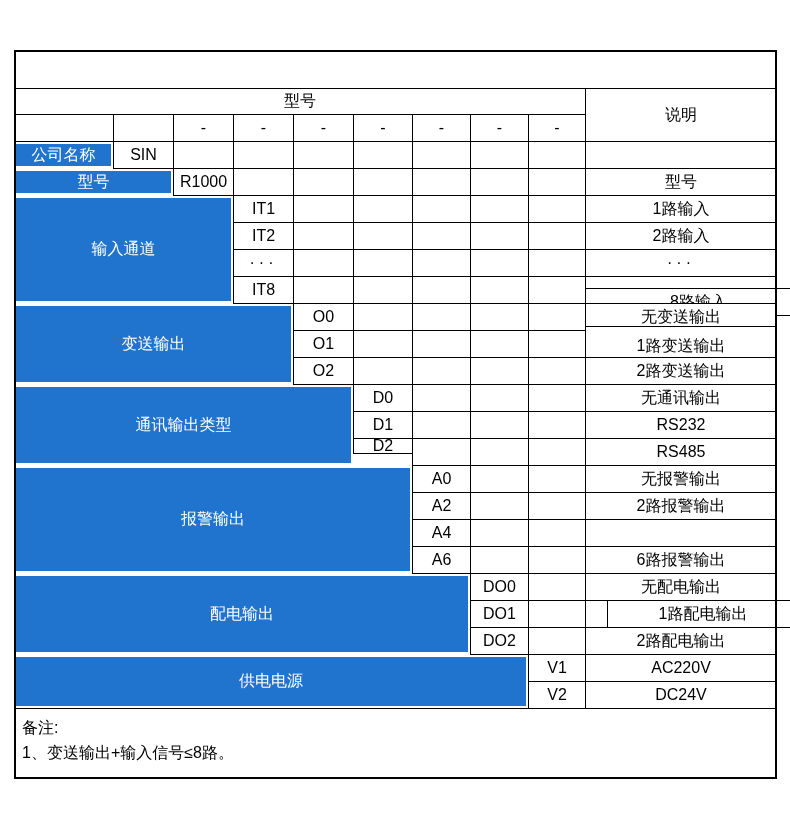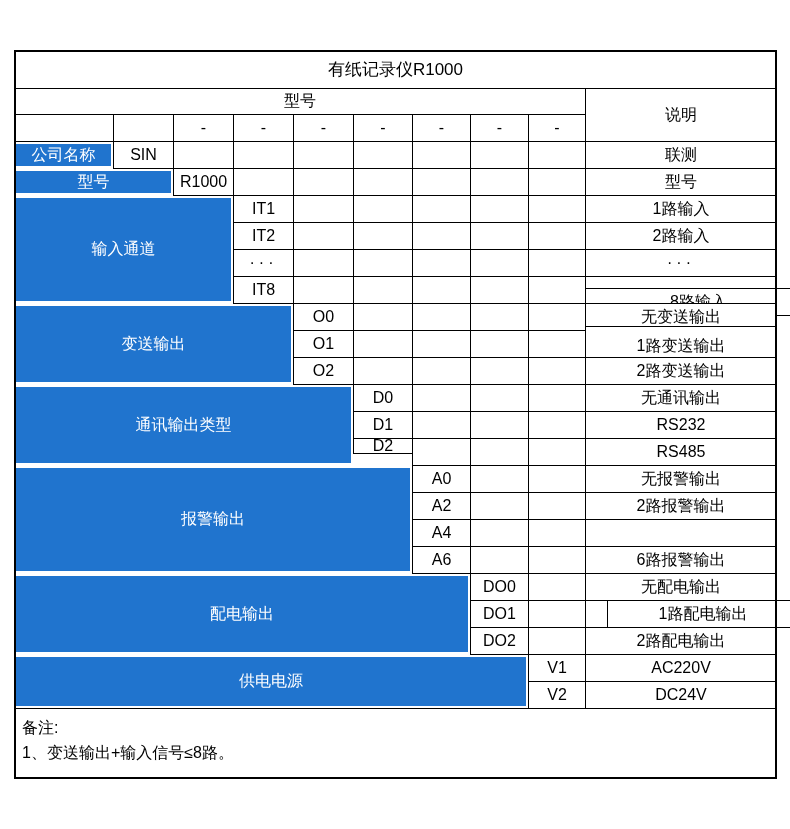--- a/index.html
+++ b/index.html
@@ -24,21 +24,20 @@
     padding:6px 0 0 7px; line-height:25px; }
   .outer { position:absolute; left:0; top:0; width:763px; height:729px; box-sizing:border-box;
     border:2px solid #000; z-index:3; pointer-events:none; }
 </style>
 </head>
 <body>
 
 <div class="stage">
   <div class="tbl">
 
-    <div class="c title-cell" style="left:0;top:0;width:763px;height:39px">有纸记录仪R1000</div>
     <div class="c" style="left:0;top:38px;width:572px;height:27px">型号</div>
     <div class="c" style="left:571px;top:38px;width:192px;height:54px">说明</div>
 
     <div class="c" style="left:0;top:64px;width:100px;height:28px"></div>
     <div class="c" style="left:99px;top:64px;width:61px;height:28px"></div>
     <div class="c" style="left:159px;top:64px;width:61px;height:28px">-</div>
     <div class="c" style="left:219px;top:64px;width:61px;height:28px">-</div>
     <div class="c" style="left:279px;top:64px;width:61px;height:28px">-</div>
     <div class="c" style="left:339px;top:64px;width:60px;height:28px">-</div>
     <div class="c" style="left:398px;top:64px;width:59px;height:28px">-</div>
@@ -46,21 +45,20 @@
     <div class="c" style="left:514px;top:64px;width:58px;height:28px">-</div>
 
     <div class="c" style="left:99px;top:91px;width:61px;height:28px">SIN</div>
     <div class="c" style="left:159px;top:91px;width:61px;height:28px"></div>
     <div class="c" style="left:219px;top:91px;width:61px;height:28px"></div>
     <div class="c" style="left:279px;top:91px;width:61px;height:28px"></div>
     <div class="c" style="left:339px;top:91px;width:60px;height:28px"></div>
     <div class="c" style="left:398px;top:91px;width:59px;height:28px"></div>
     <div class="c" style="left:456px;top:91px;width:59px;height:28px"></div>
     <div class="c" style="left:514px;top:91px;width:58px;height:28px"></div>
-    <div class="c" style="left:571px;top:91px;width:192px;height:28px">联测</div>
 
     <div class="c" style="left:159px;top:118px;width:61px;height:28px">R1000</div>
     <div class="c" style="left:219px;top:118px;width:61px;height:28px"></div>
     <div class="c" style="left:279px;top:118px;width:61px;height:28px"></div>
     <div class="c" style="left:339px;top:118px;width:60px;height:28px"></div>
     <div class="c" style="left:398px;top:118px;width:59px;height:28px"></div>
     <div class="c" style="left:456px;top:118px;width:59px;height:28px"></div>
     <div class="c" style="left:514px;top:118px;width:58px;height:28px"></div>
     <div class="c" style="left:571px;top:118px;width:192px;height:28px">型号</div>
 

